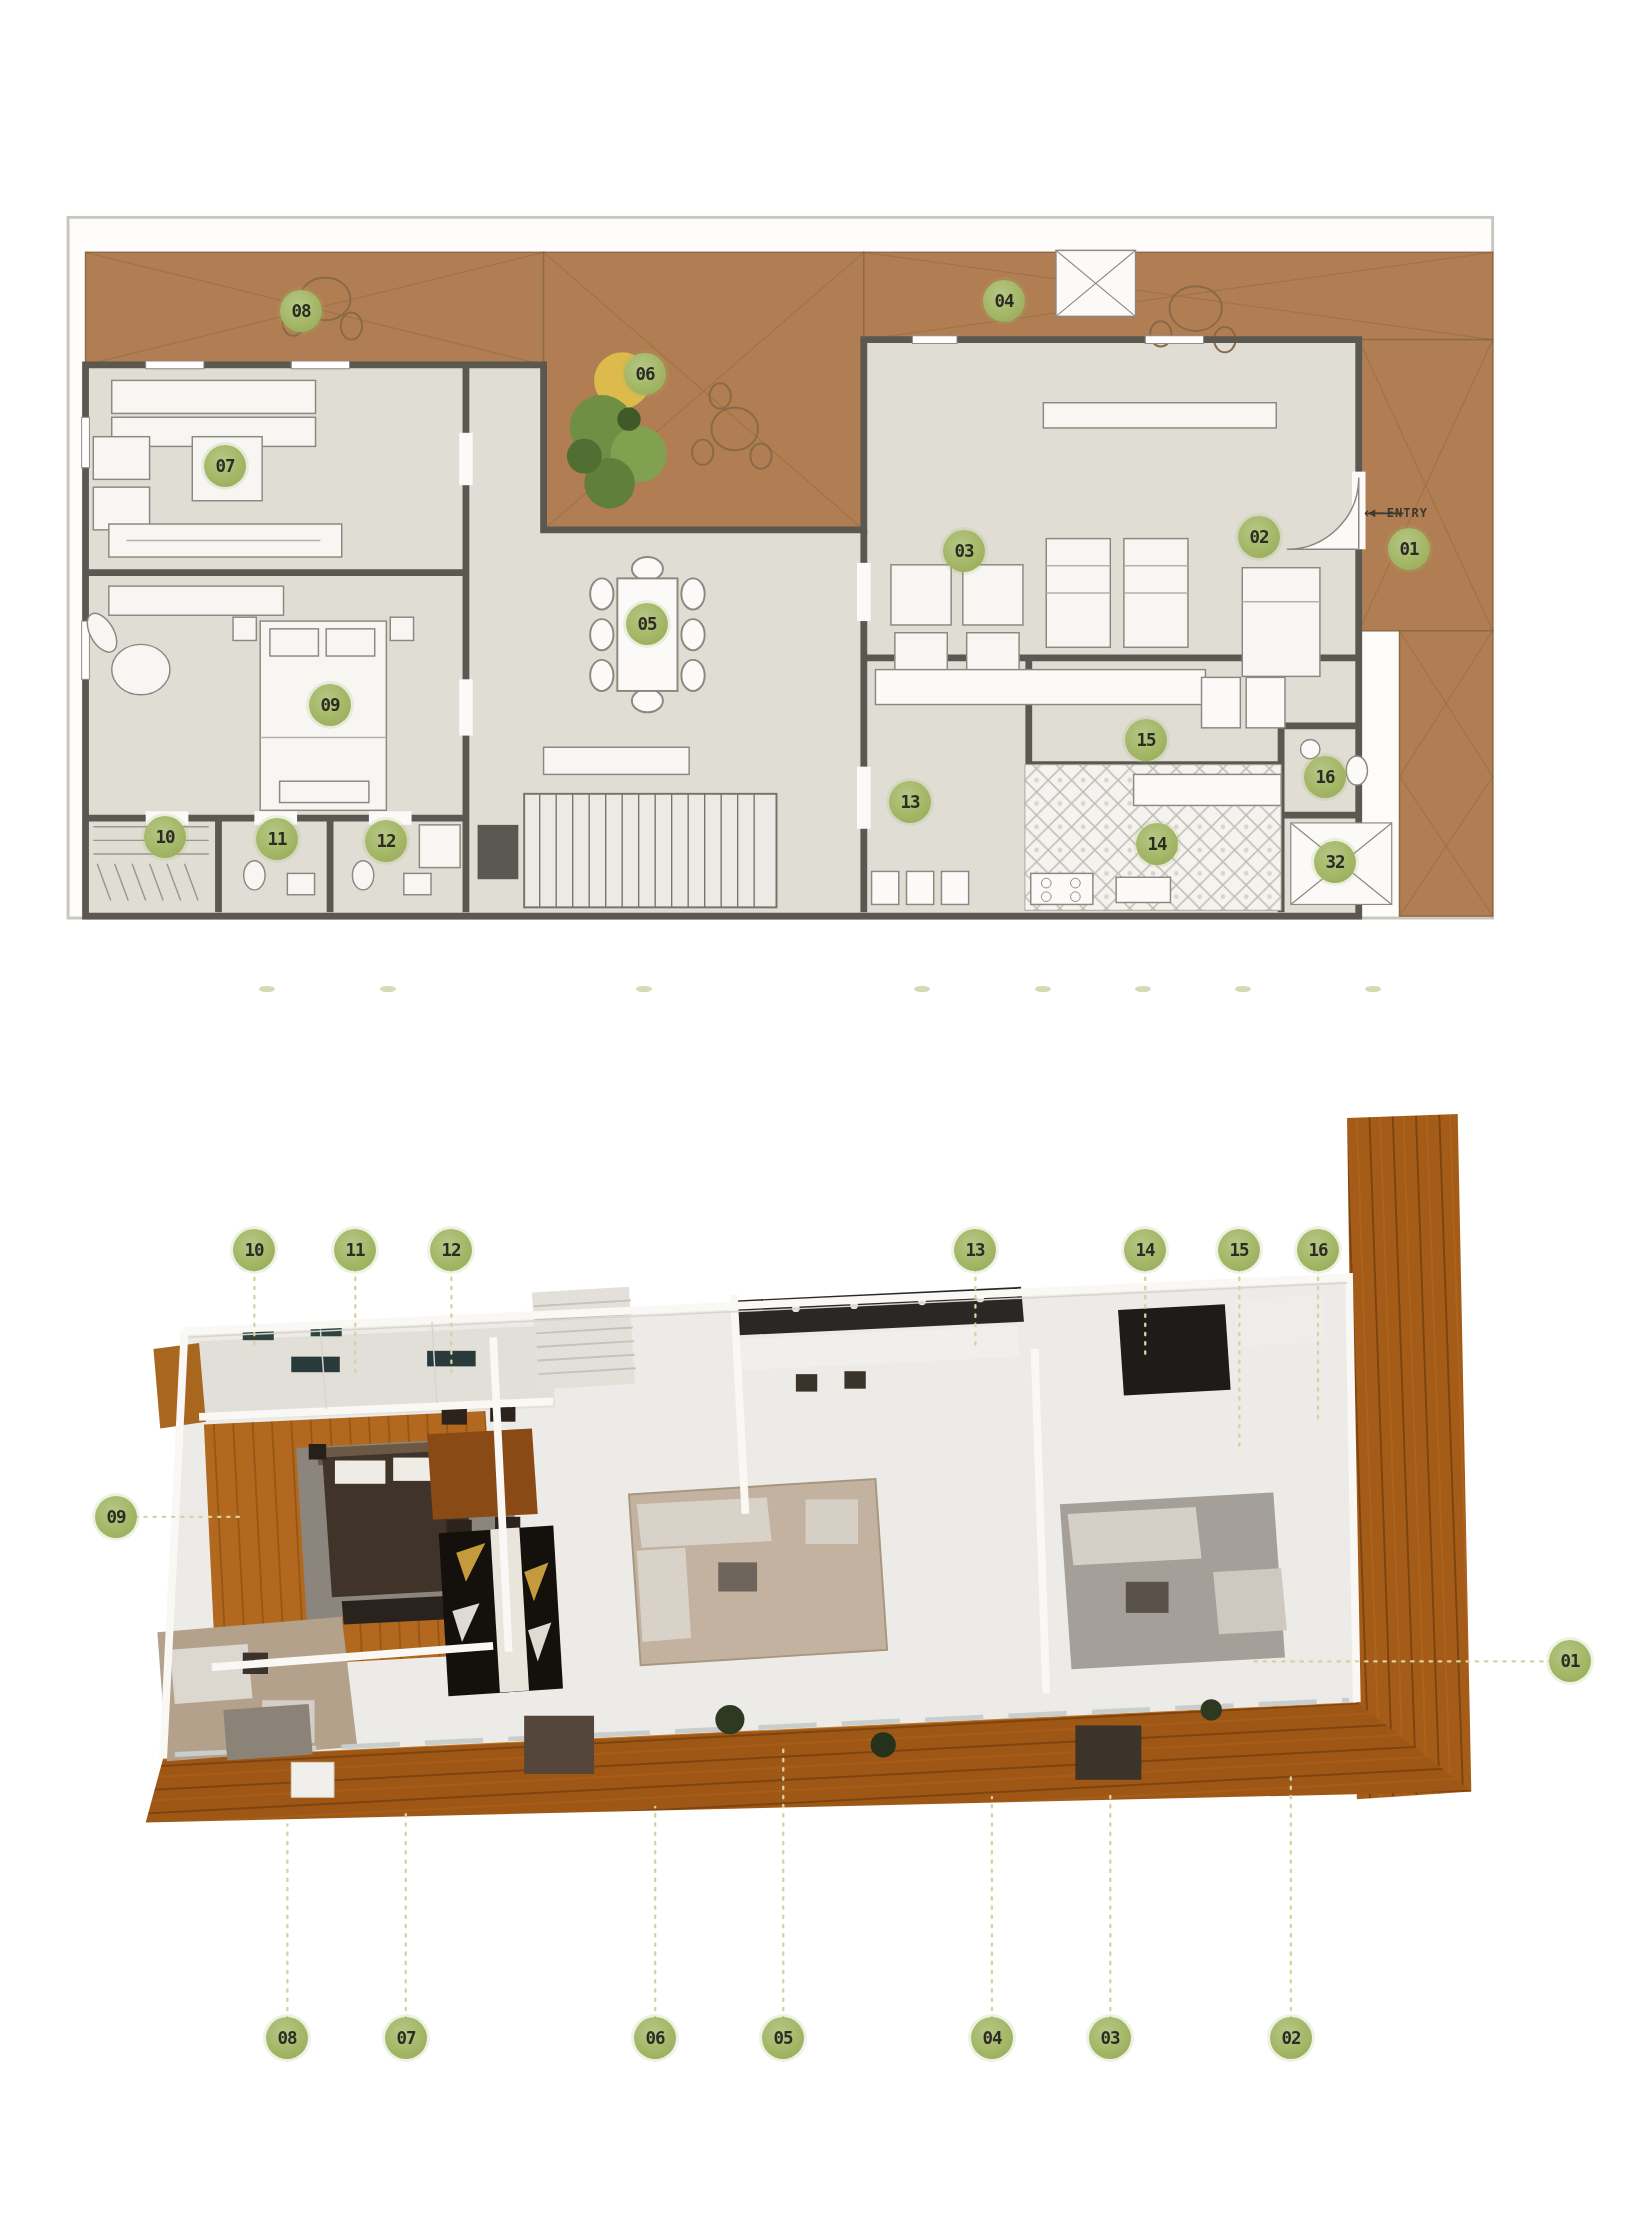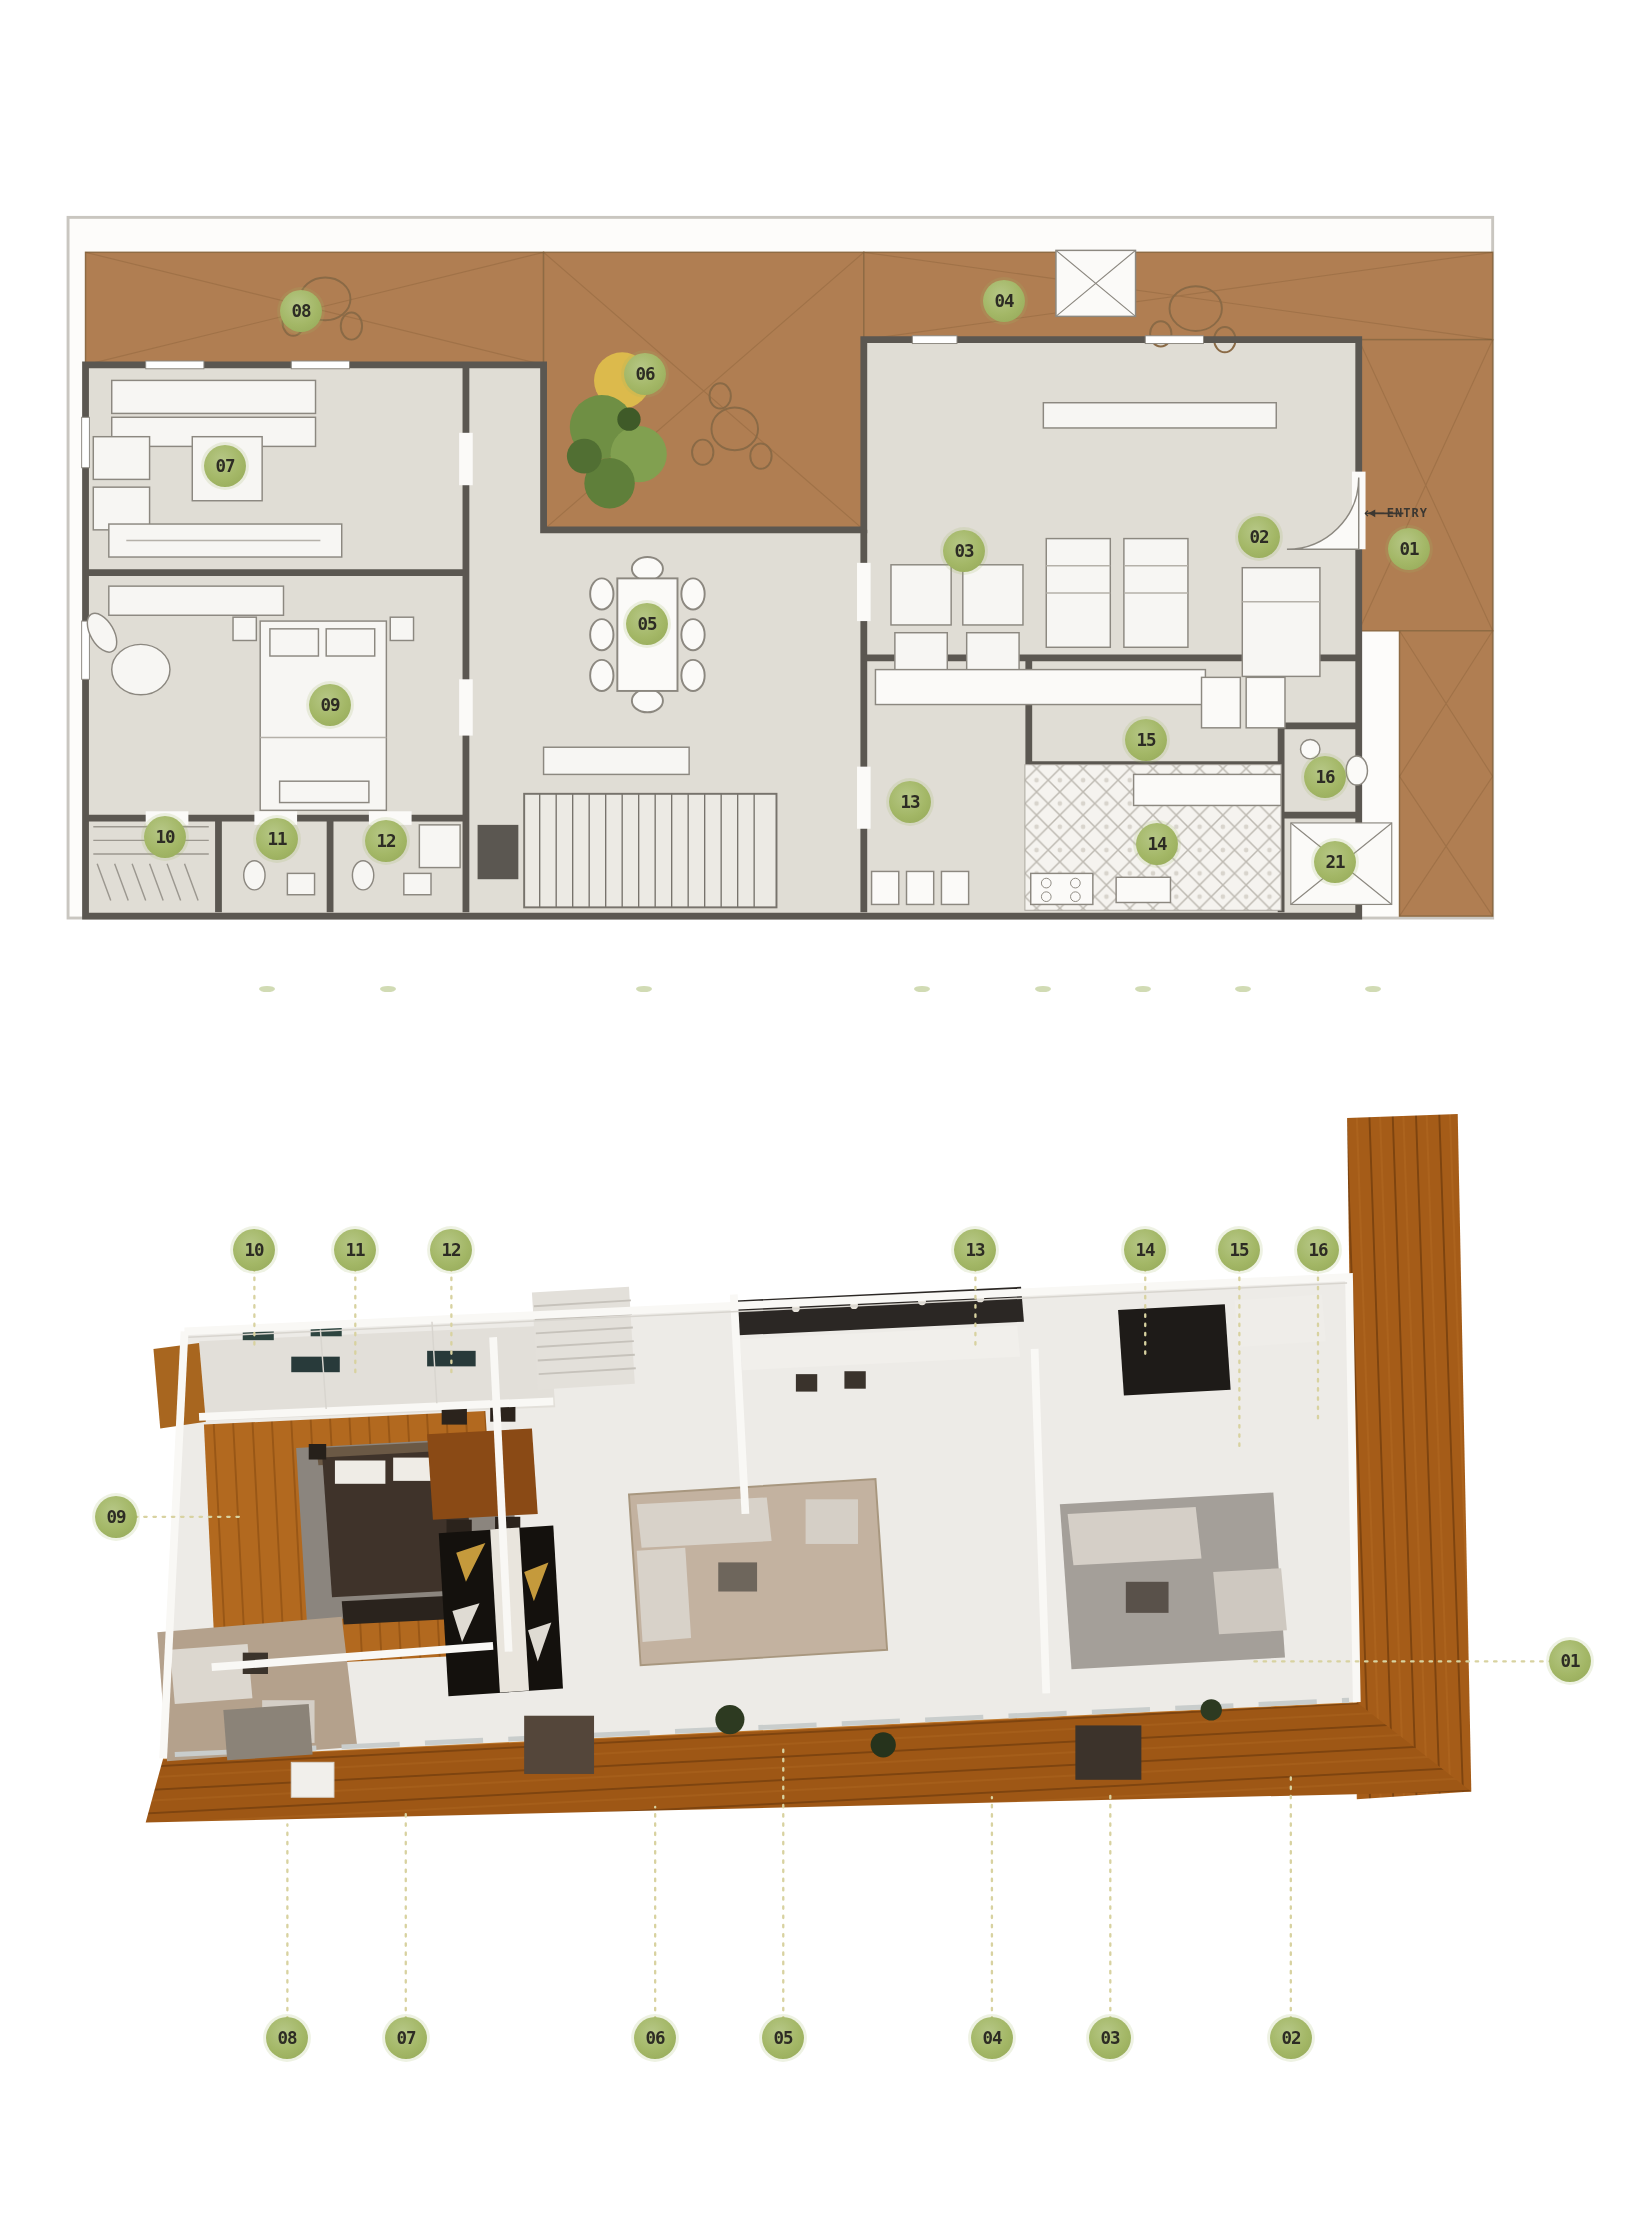--- a/index.html
+++ b/index.html
@@ -381,21 +381,21 @@
       <div class="marker" style="left: 225px; top: 466px;">07</div>
       <div class="marker" style="left: 301px; top: 311px;">08</div>
       <div class="marker" style="left: 330px; top: 705px;">09</div>
       <div class="marker" style="left: 165px; top: 837px;">10</div>
       <div class="marker" style="left: 277px; top: 839px;">11</div>
       <div class="marker" style="left: 386px; top: 841px;">12</div>
       <div class="marker" style="left: 910px; top: 802px;">13</div>
       <div class="marker" style="left: 1157px; top: 844px;">14</div>
       <div class="marker" style="left: 1146px; top: 740px;">15</div>
       <div class="marker" style="left: 1325px; top: 777px;">16</div>
-      <div class="marker" style="left: 1335px; top: 862px;">21</div>
+      <div class="marker" style="left: 1335px; top: 862px;">32</div>
       <div class="marker" style="left: 254px; top: 1250px;">10</div>
       <div class="marker" style="left: 355px; top: 1250px;">11</div>
       <div class="marker" style="left: 451px; top: 1250px;">12</div>
       <div class="marker" style="left: 975px; top: 1250px;">13</div>
       <div class="marker" style="left: 1145px; top: 1250px;">14</div>
       <div class="marker" style="left: 1239px; top: 1250px;">15</div>
       <div class="marker" style="left: 1318px; top: 1250px;">16</div>
       <div class="marker" style="left: 116px; top: 1517px;">09</div>
       <div class="marker" style="left: 1570px; top: 1661px;">01</div>
       <div class="marker" style="left: 287px; top: 2038px;">08</div>

